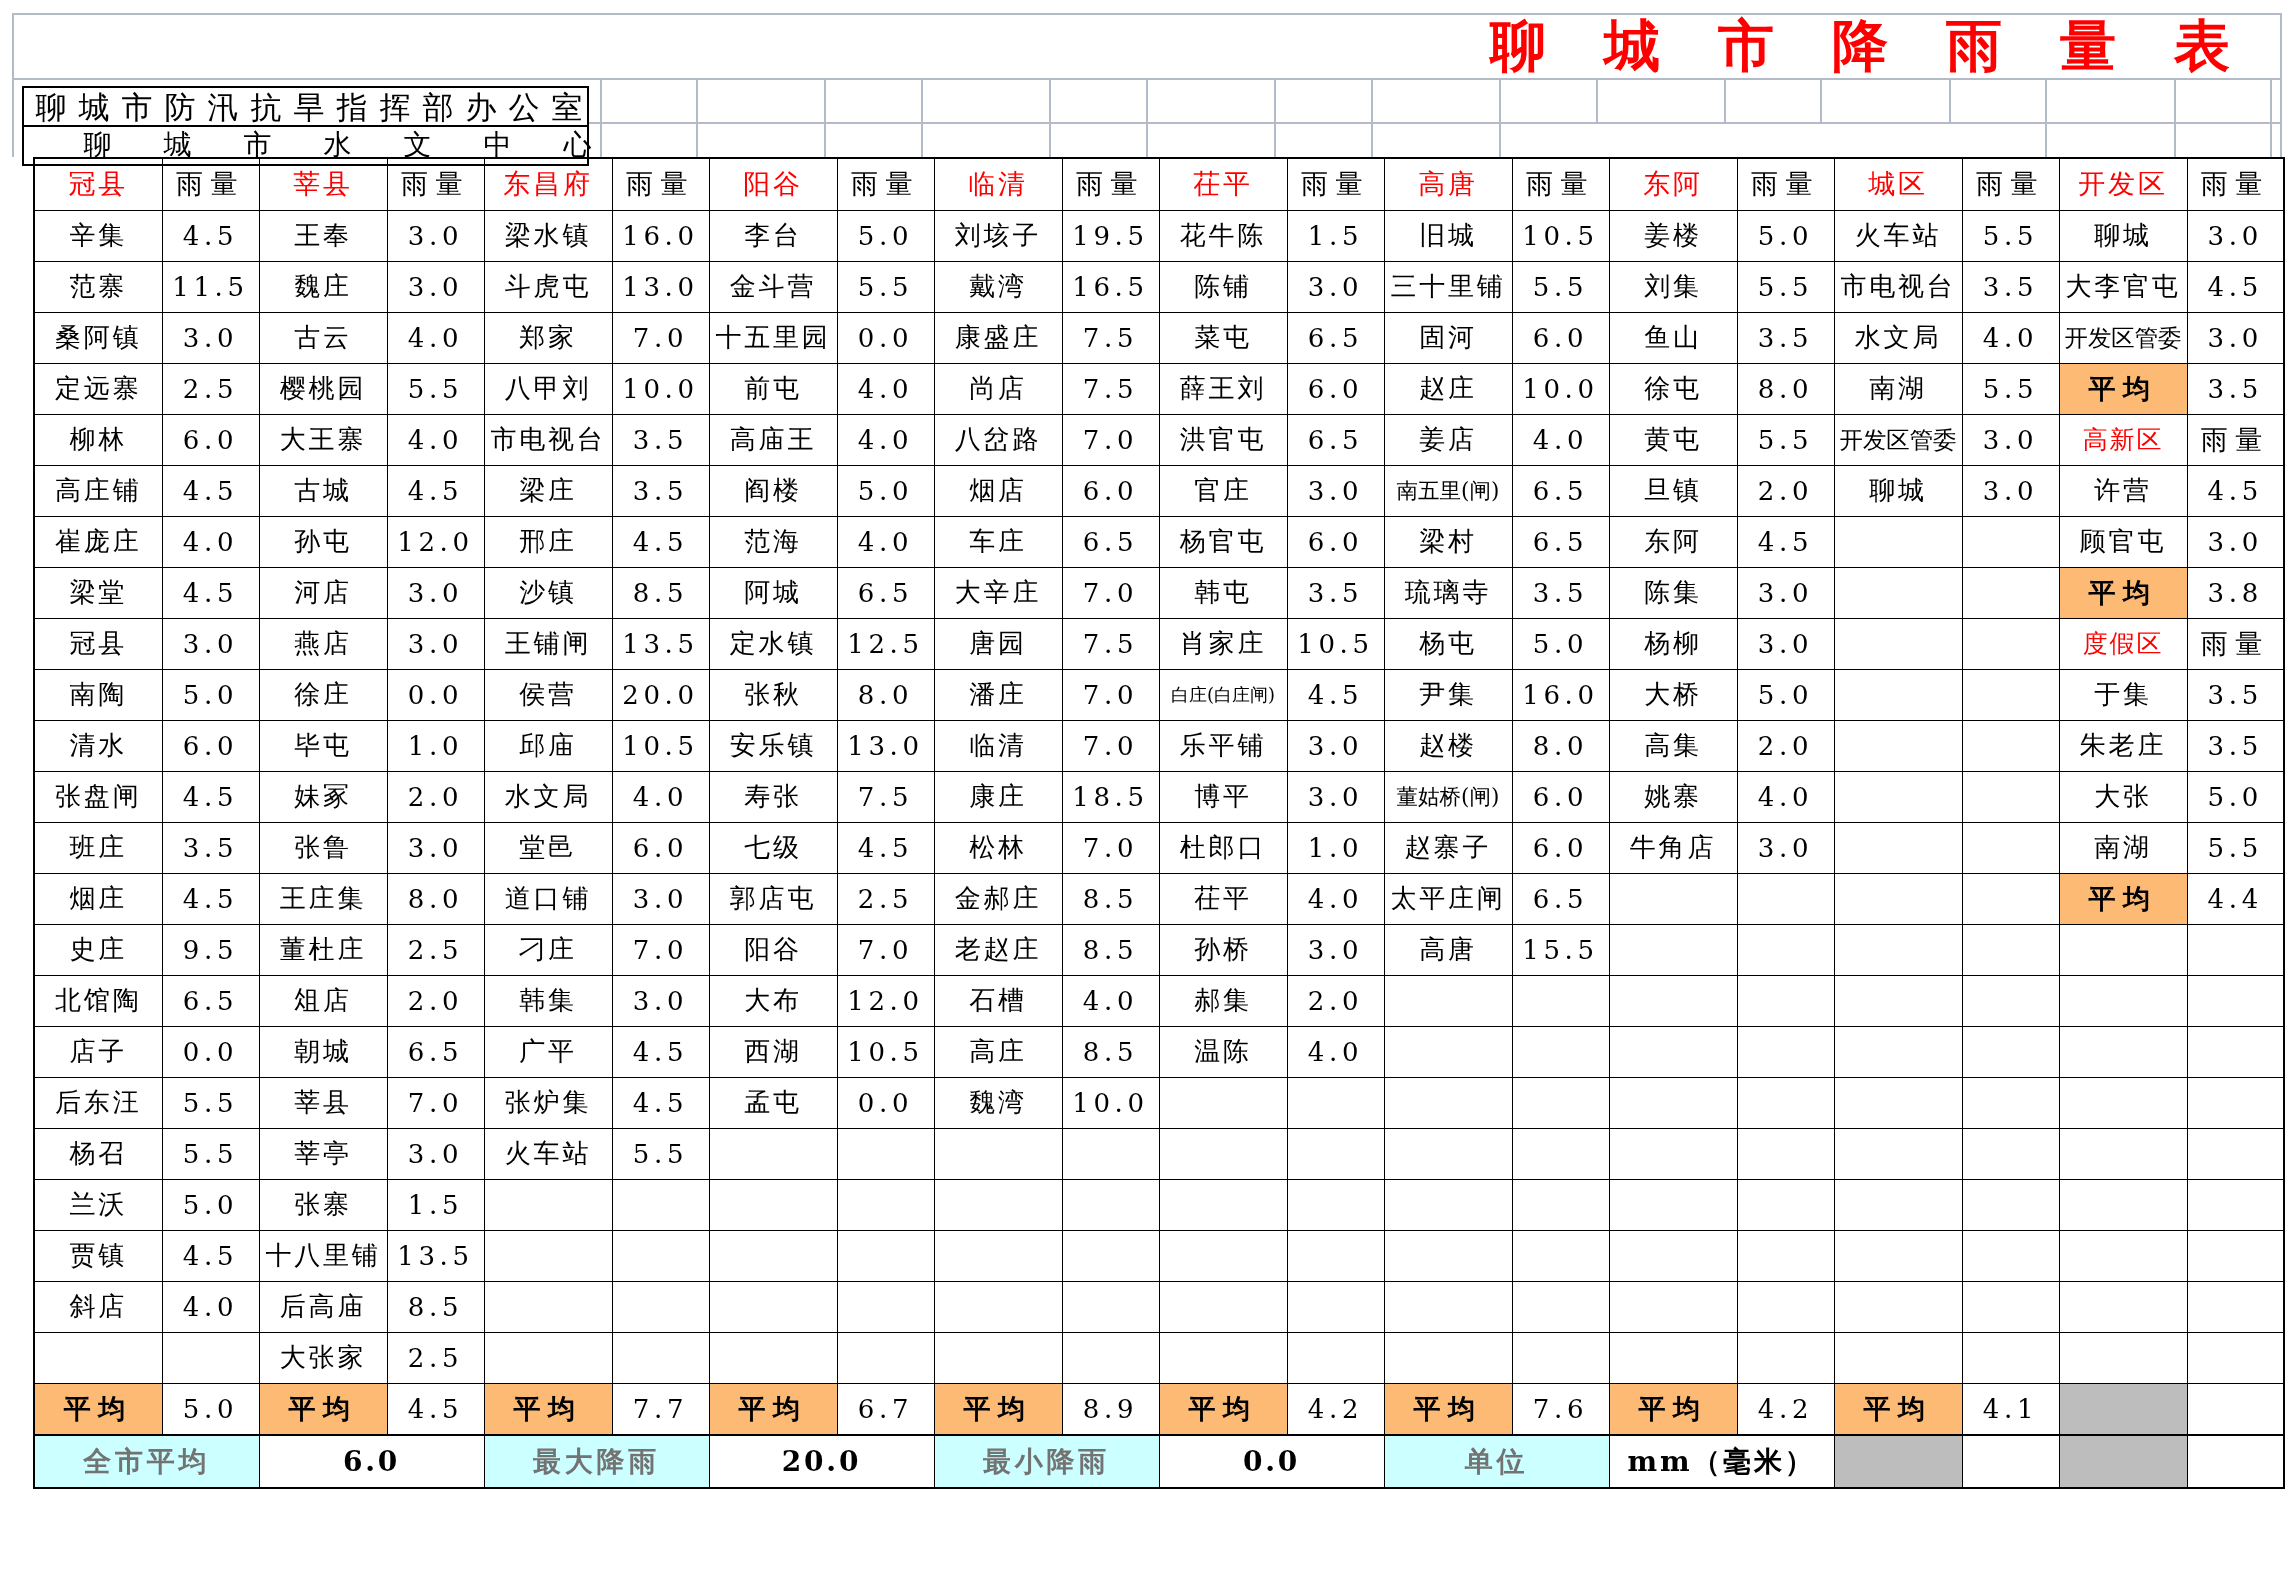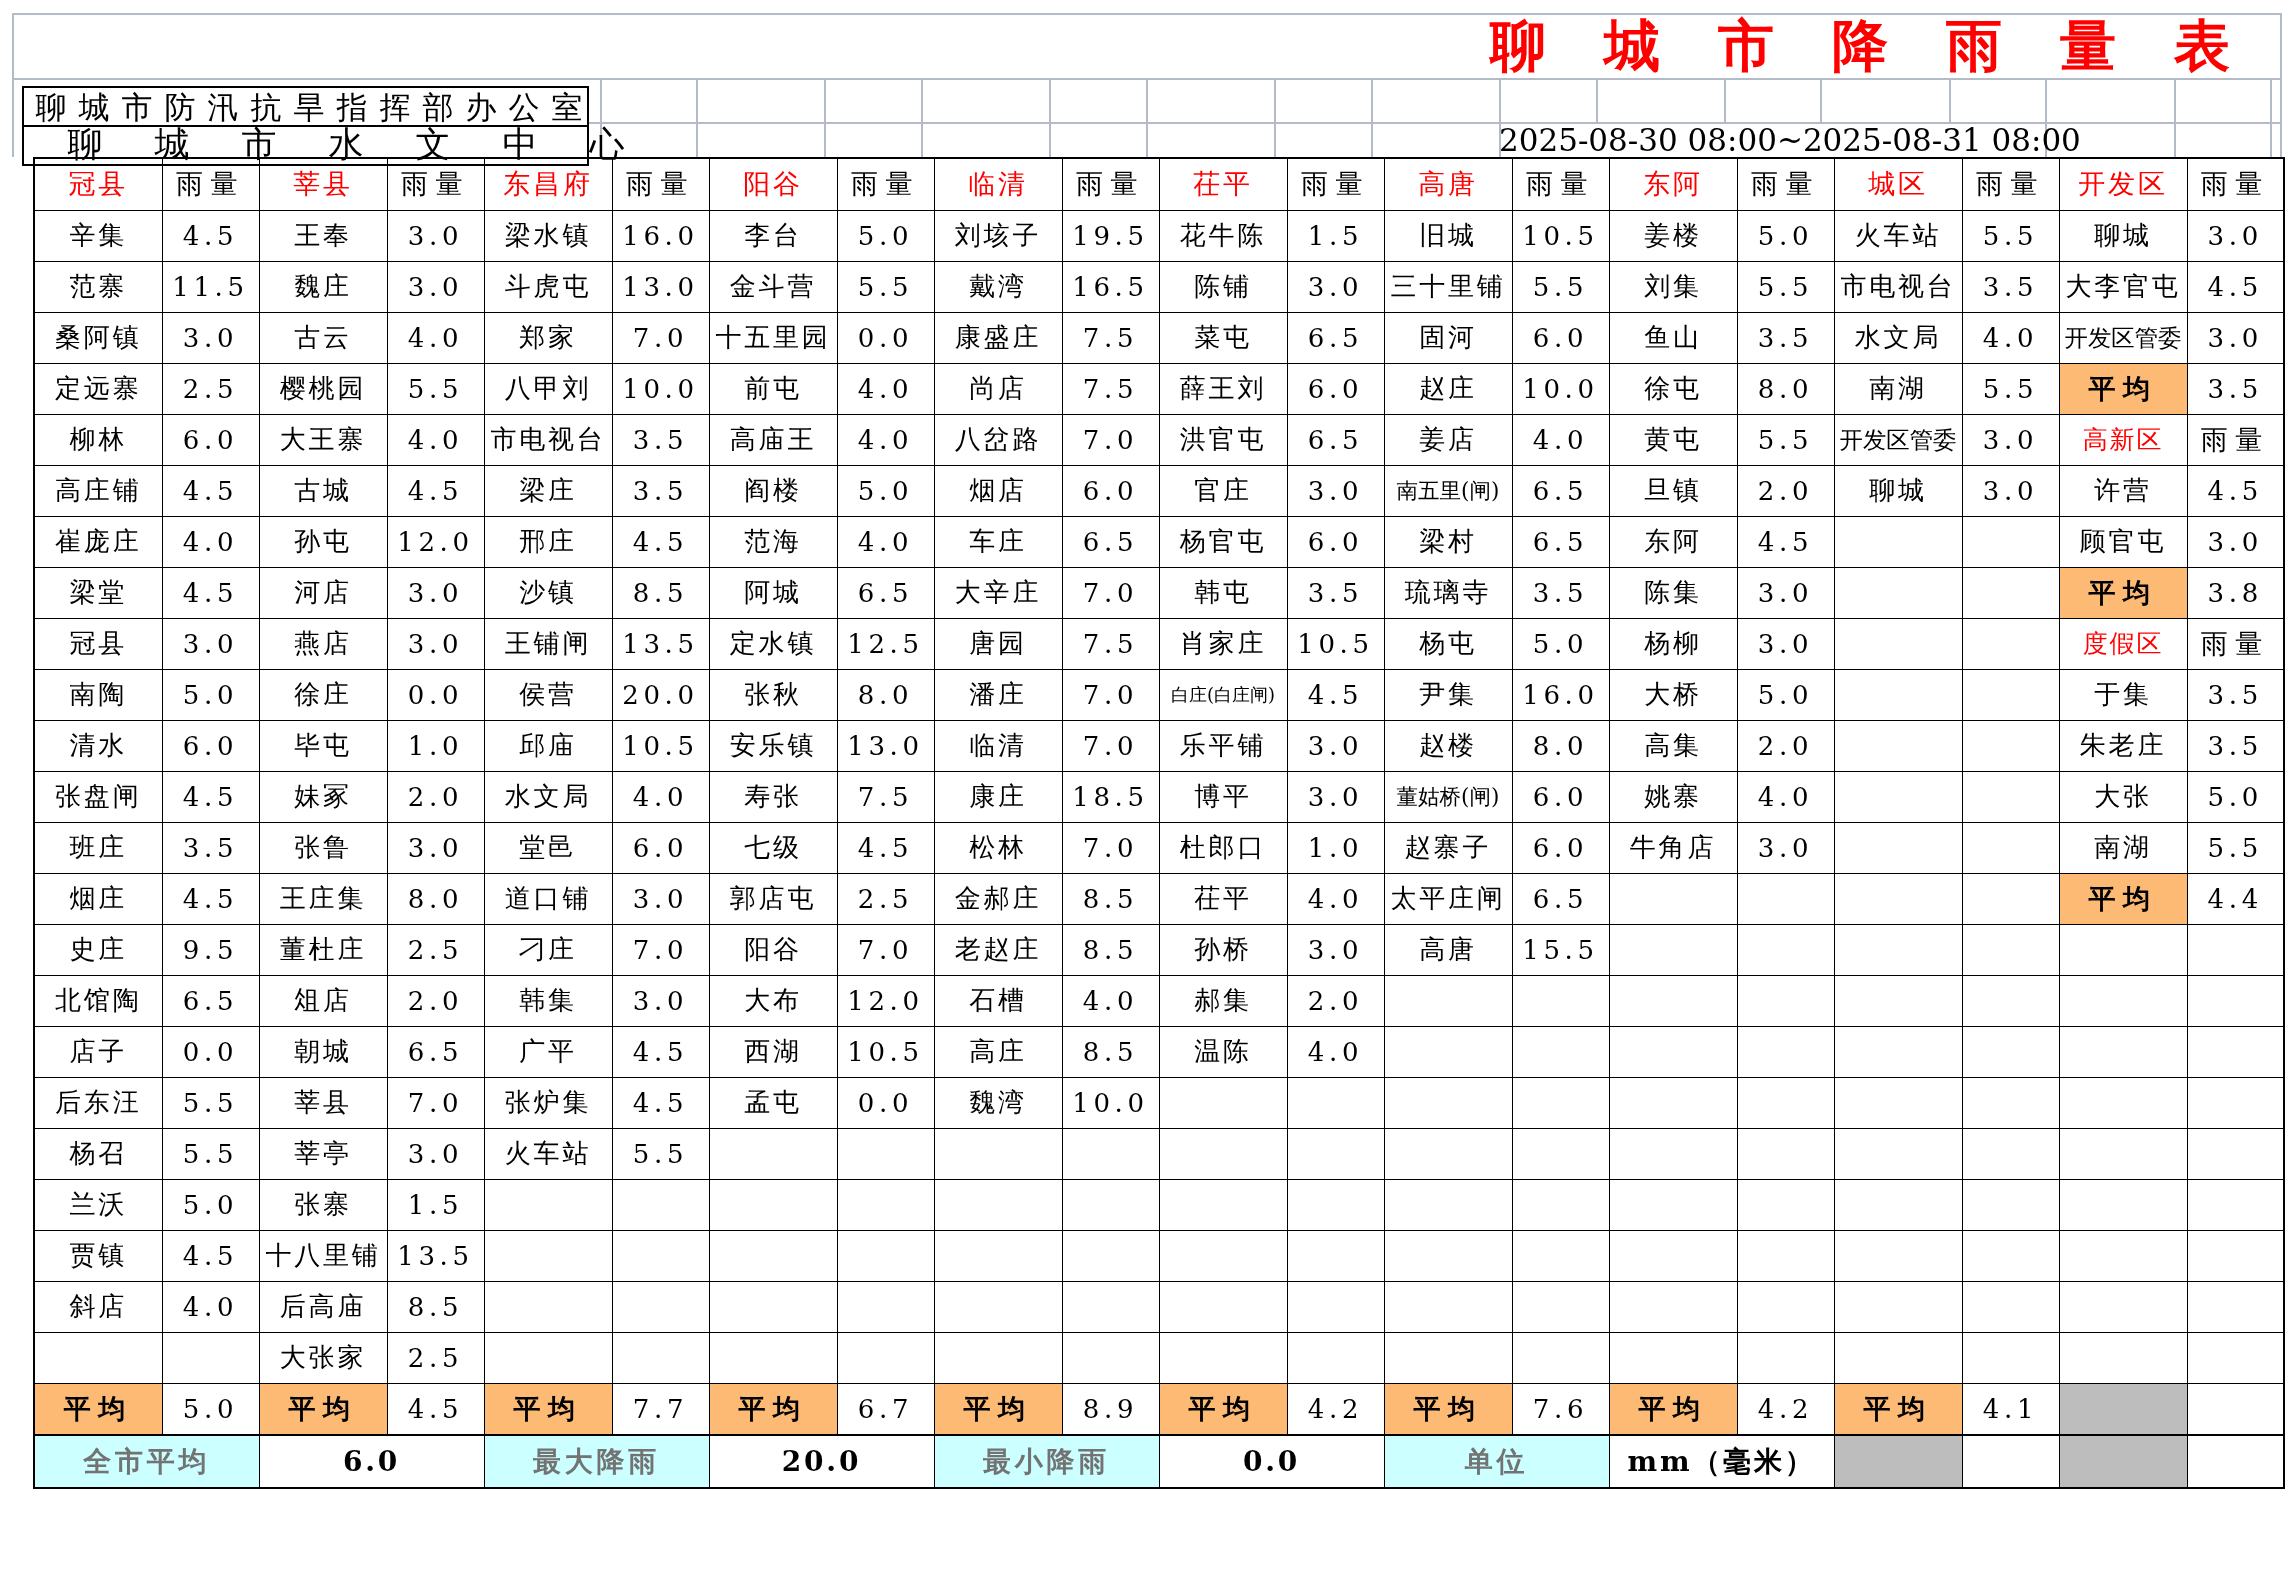--- a/index.html
+++ b/index.html
@@ -8,21 +8,21 @@
   .band{position:absolute;left:0;top:0;width:2288px;height:157px;}
   .bl{position:absolute;background:#b3bac8;}
   .title{position:absolute;left:0;top:13px;width:2288px;height:65px;line-height:65px;
          text-align:right;color:#f00;font-size:56px;font-weight:bold;
          letter-spacing:58px;padding-left:58px;box-sizing:border-box;white-space:nowrap;}
   .orgbox{position:absolute;left:21.5px;top:86px;width:567px;height:80px;
           border:2.8px solid #000;background:#fff;box-sizing:border-box;}
   .org1,.org2{width:100%;text-align:center;white-space:nowrap;box-sizing:border-box;}
   .org1{height:39px;line-height:39px;border-bottom:2.8px solid #000;
         font-size:31px;letter-spacing:12px;padding-left:12px;}
-  .org2{height:35px;line-height:35px;font-size:35px;letter-spacing:52px;padding-left:44px;}
+  .org2{height:35px;line-height:35px;font-size:28px;letter-spacing:52px;padding-left:60px;}
   .daterange{position:absolute;left:1499px;top:122px;width:548px;height:36px;line-height:37px;
              text-align:center;font-size:31px;white-space:nowrap;}
   table.rain{position:absolute;left:33px;top:157px;width:2249px;
              border-collapse:collapse;table-layout:fixed;border:2.8px solid #000;}
   table.rain td{border:1.9px solid #000;text-align:center;vertical-align:middle;
                 padding:0;overflow:hidden;white-space:nowrap;}
   tr.r-head{height:52px;} tr.r-data{height:51px;} tr.r-avg{height:52px;} tr.r-foot{height:53px;}
   tr.r-foot td{border-top:2.8px solid #000;}
   td.region-h{color:#f00;font-size:27px;letter-spacing:2.8px;}
   td.rain-h{font-size:27px;letter-spacing:7.5px;}
@@ -74,21 +74,20 @@
       <div class="bl" style="left: 2174px; top: 78px; width: 1.9px; height: 44px;"></div>
       <div class="bl" style="left: 2174px; top: 122px; width: 1.9px; height: 36px;"></div>
       <div class="bl" style="left: 2270px; top: 78px; width: 1.9px; height: 44px;"></div>
       <div class="bl" style="left: 2270px; top: 122px; width: 1.9px; height: 36px;"></div>
     </div>
   <div class="title">聊城市降雨量表</div>
   <div class="orgbox">
     <div class="org1">聊城市防汛抗旱指挥部办公室</div>
     <div class="org2">聊城市水文中心</div>
   </div>
-  <div class="daterange">2025-08-30 08:00~2025-08-31 08:00</div>
 </div>
 
 <table class="rain">
   <colgroup id="cols">
       <col style="width: 128px;">
       <col style="width: 97px;">
       <col style="width: 128px;">
       <col style="width: 97px;">
       <col style="width: 128px;">
       <col style="width: 97px;">

